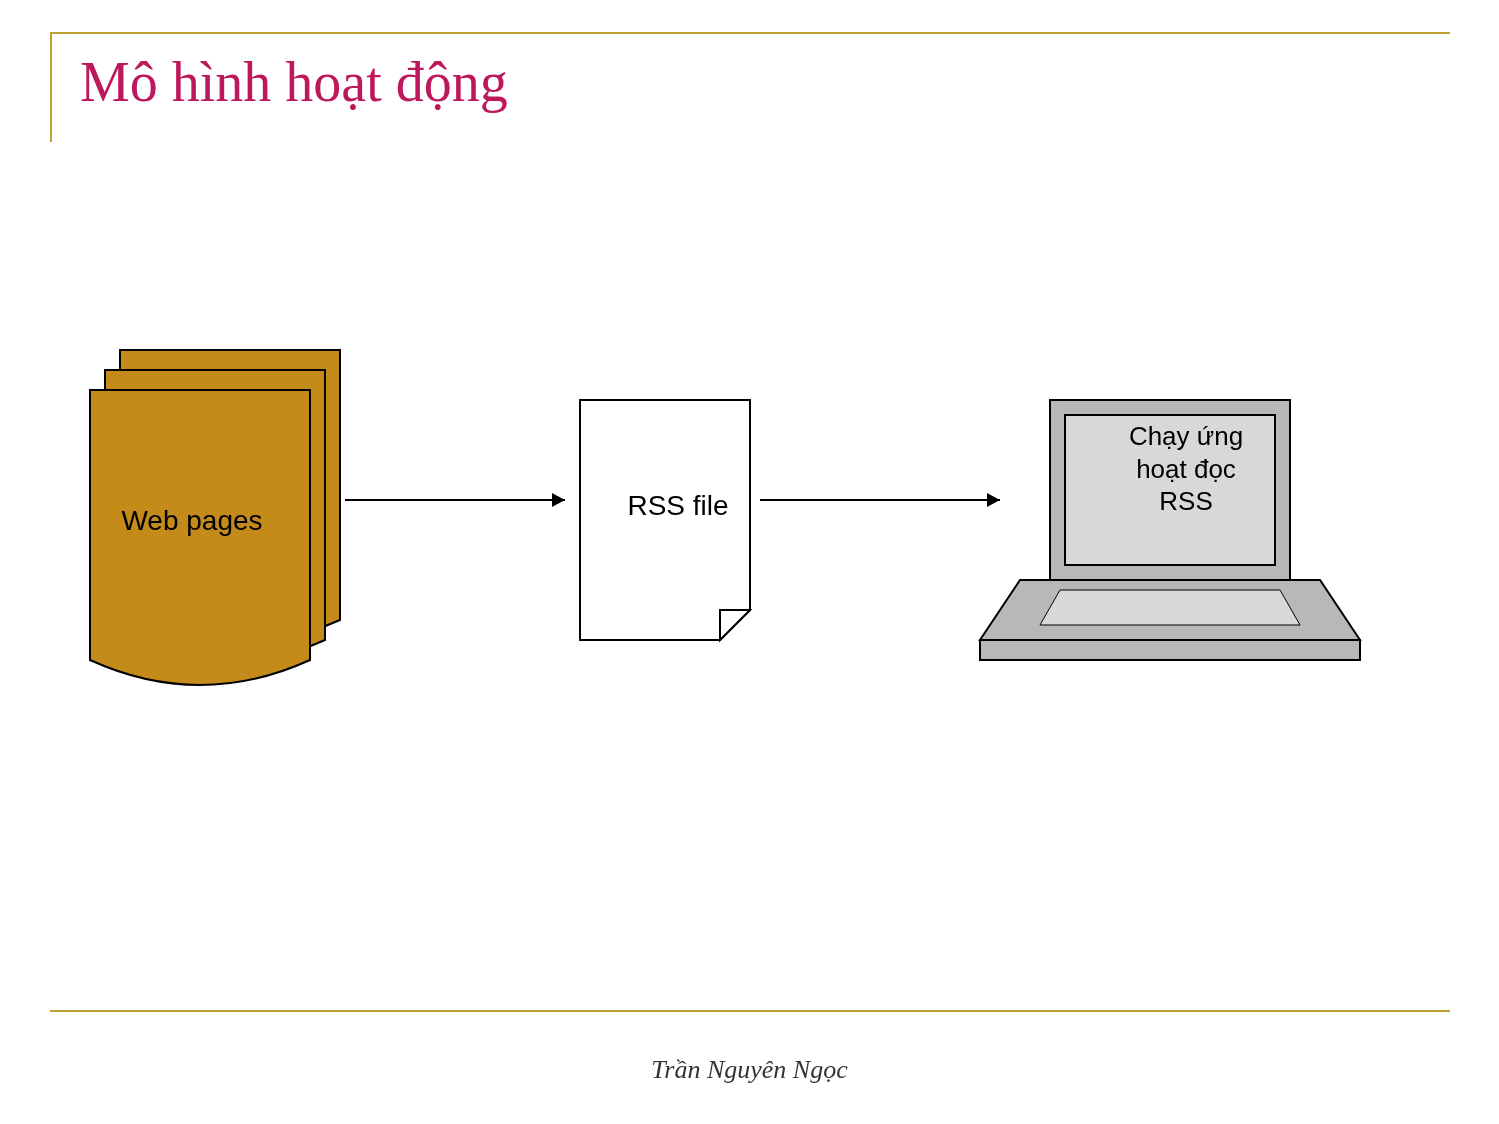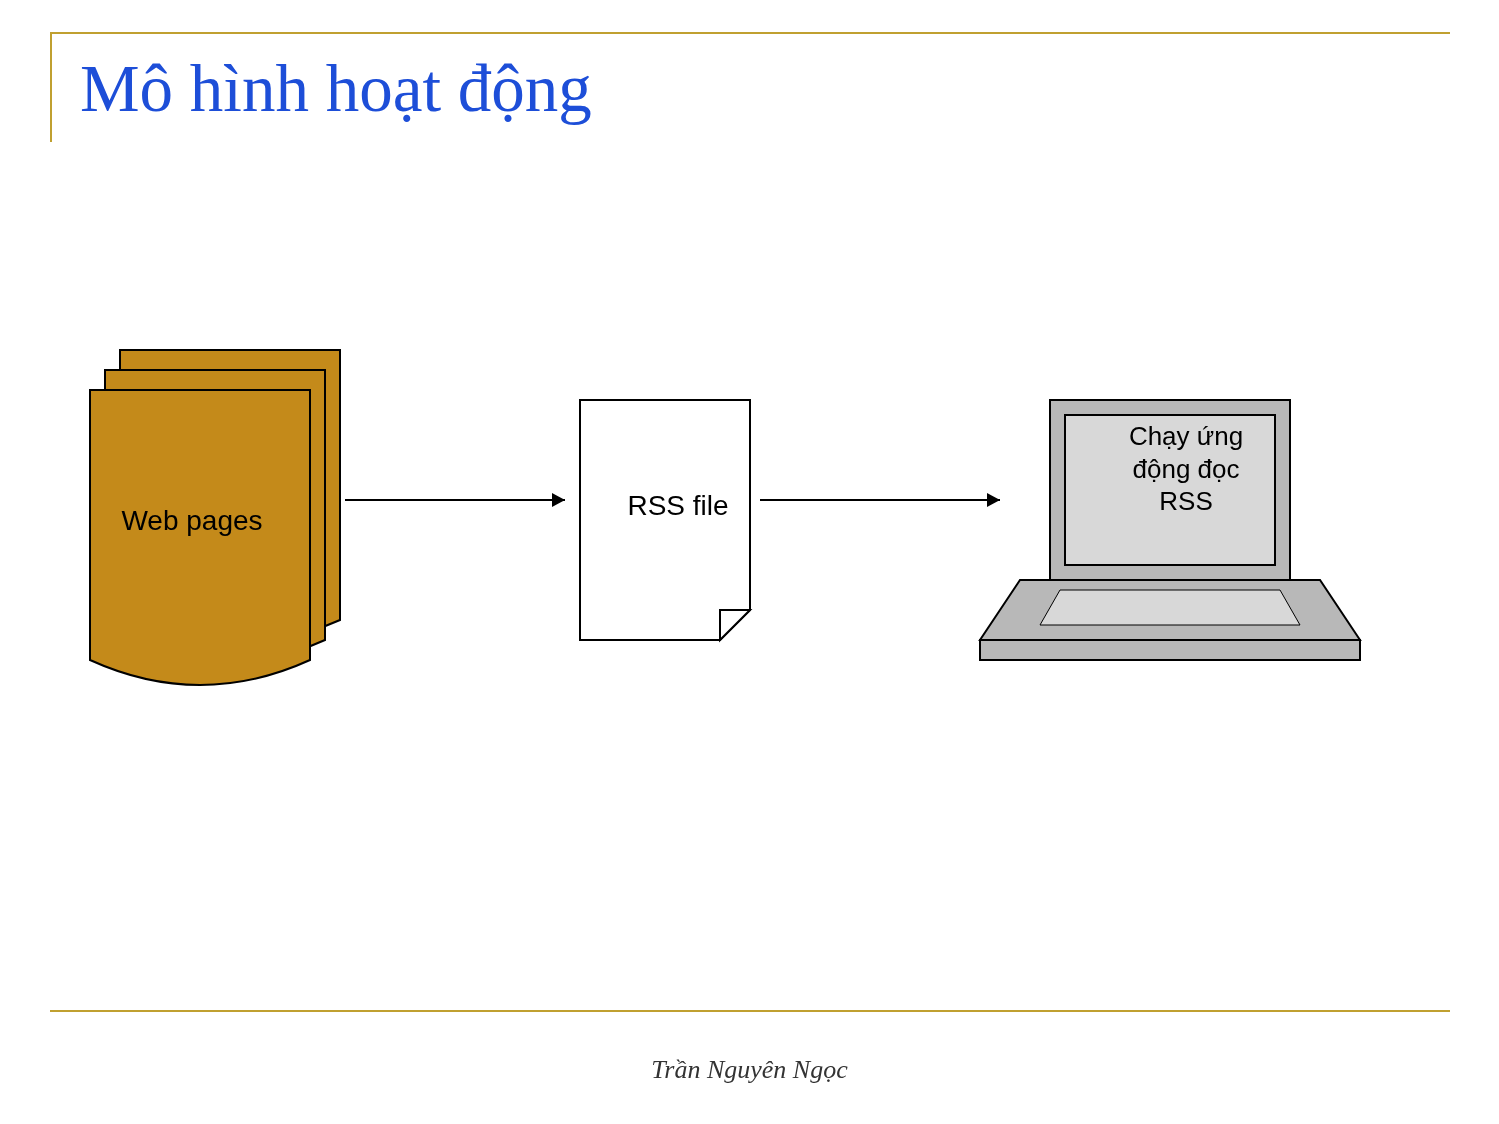--- a/index.html
+++ b/index.html
@@ -30,22 +30,22 @@
     left: 50px;
     top: 1010px;
     width: 1400px;
     border-top: 2px solid #c0a030;
   }
   .title {
     position: absolute;
     left: 80px;
     top: 50px;
     font-family: "Times New Roman", serif;
-    font-size: 67px;
-    color: #1d4ed8;
+    font-size: 56px;
+    color: #be185d;
   }
   .author {
     position: absolute;
     left: 0;
     width: 1499px;
     top: 1055px;
     text-align: center;
     font-family: "Times New Roman", serif;
     font-style: italic;
     font-size: 26px;
@@ -107,19 +107,19 @@
 
     <rect x="1065" y="415" width="210" height="150" fill="#d8d8d8" stroke="#000" stroke-width="2"></rect>
 
     <polygon points="1020,580 1320,580 1360,640 980,640" fill="#b8b8b8" stroke="#000" stroke-width="2"></polygon>
     <polygon points="980,640 1360,640 1360,660 980,660" fill="#b8b8b8" stroke="#000" stroke-width="2"></polygon>
 
     <polygon points="1060,590 1280,590 1300,625 1040,625" fill="#d8d8d8" stroke="#000" stroke-width="1"></polygon>
   </svg>
   <div class="node-label" style="left:1065px; top:420px; width:242px; font-size:26px; line-height:1.25;">
     <span>Chạy ứng</span><br>
-    <span>động đọc</span><br>
+    <span>hoạt đọc</span><br>
     <span>RSS</span>
   </div>
 
 </div>
 
 <div class="author">Trần Nguyên Ngọc</div>
 
 </body></html>

